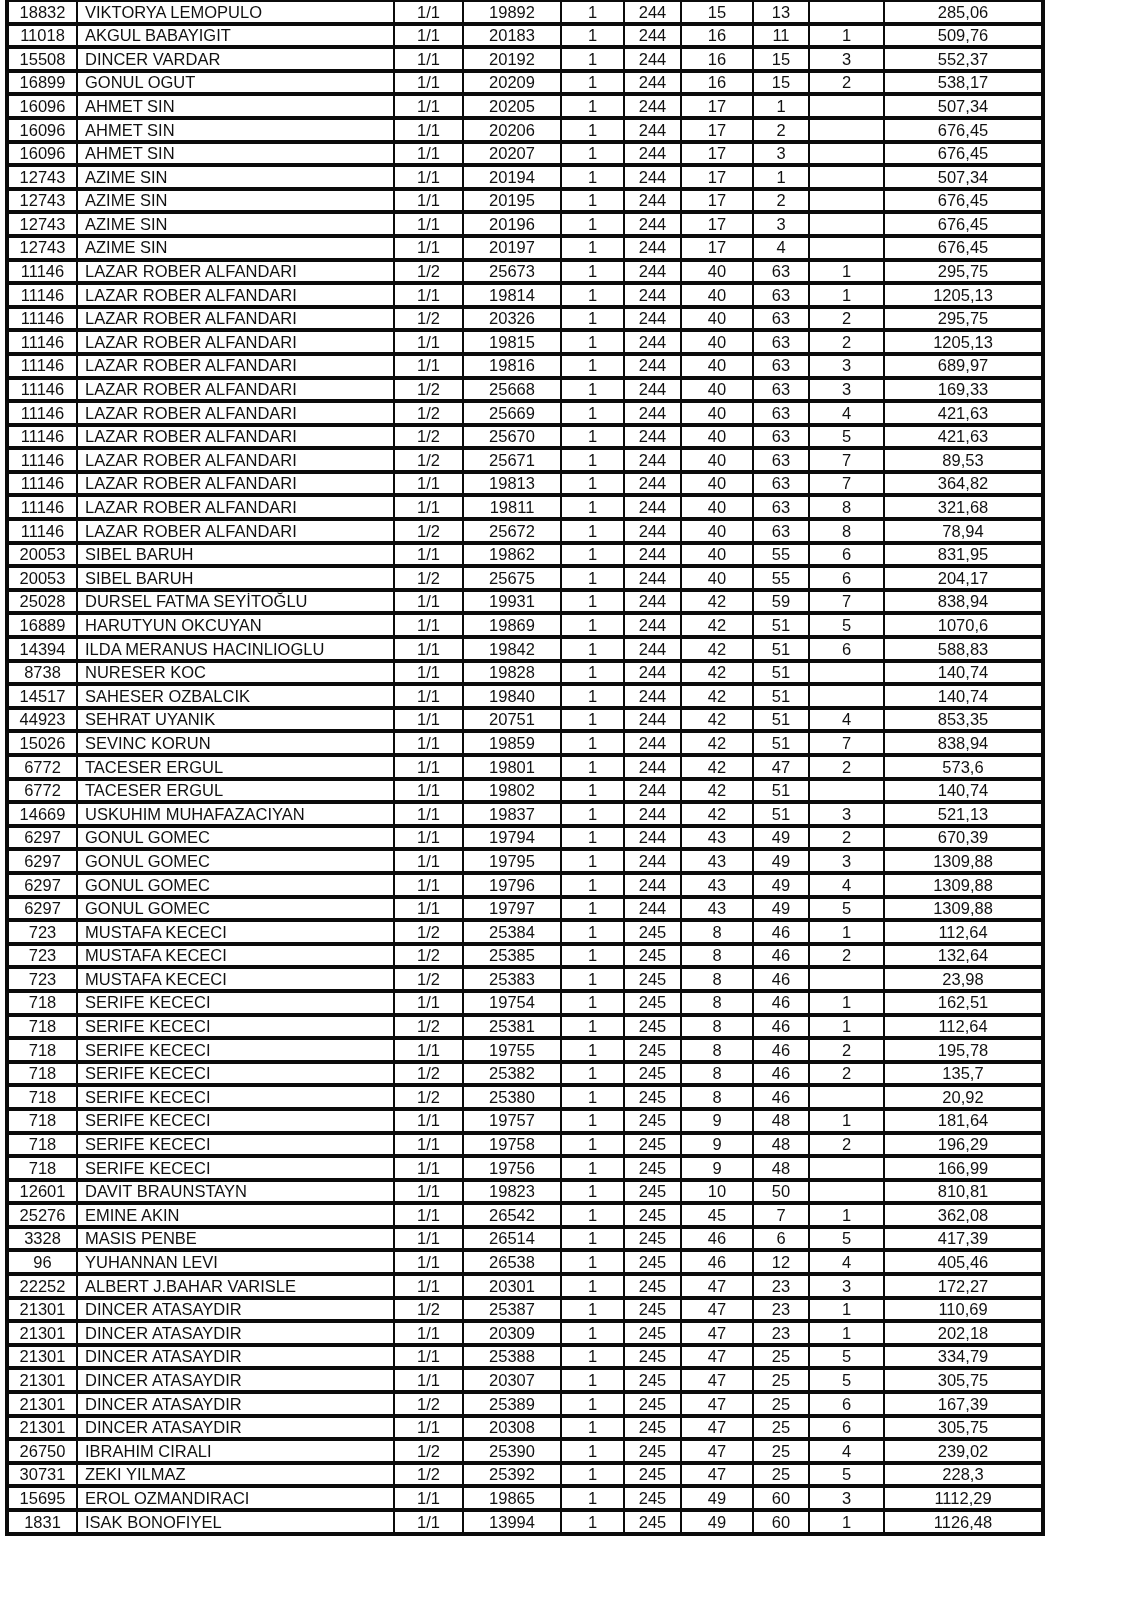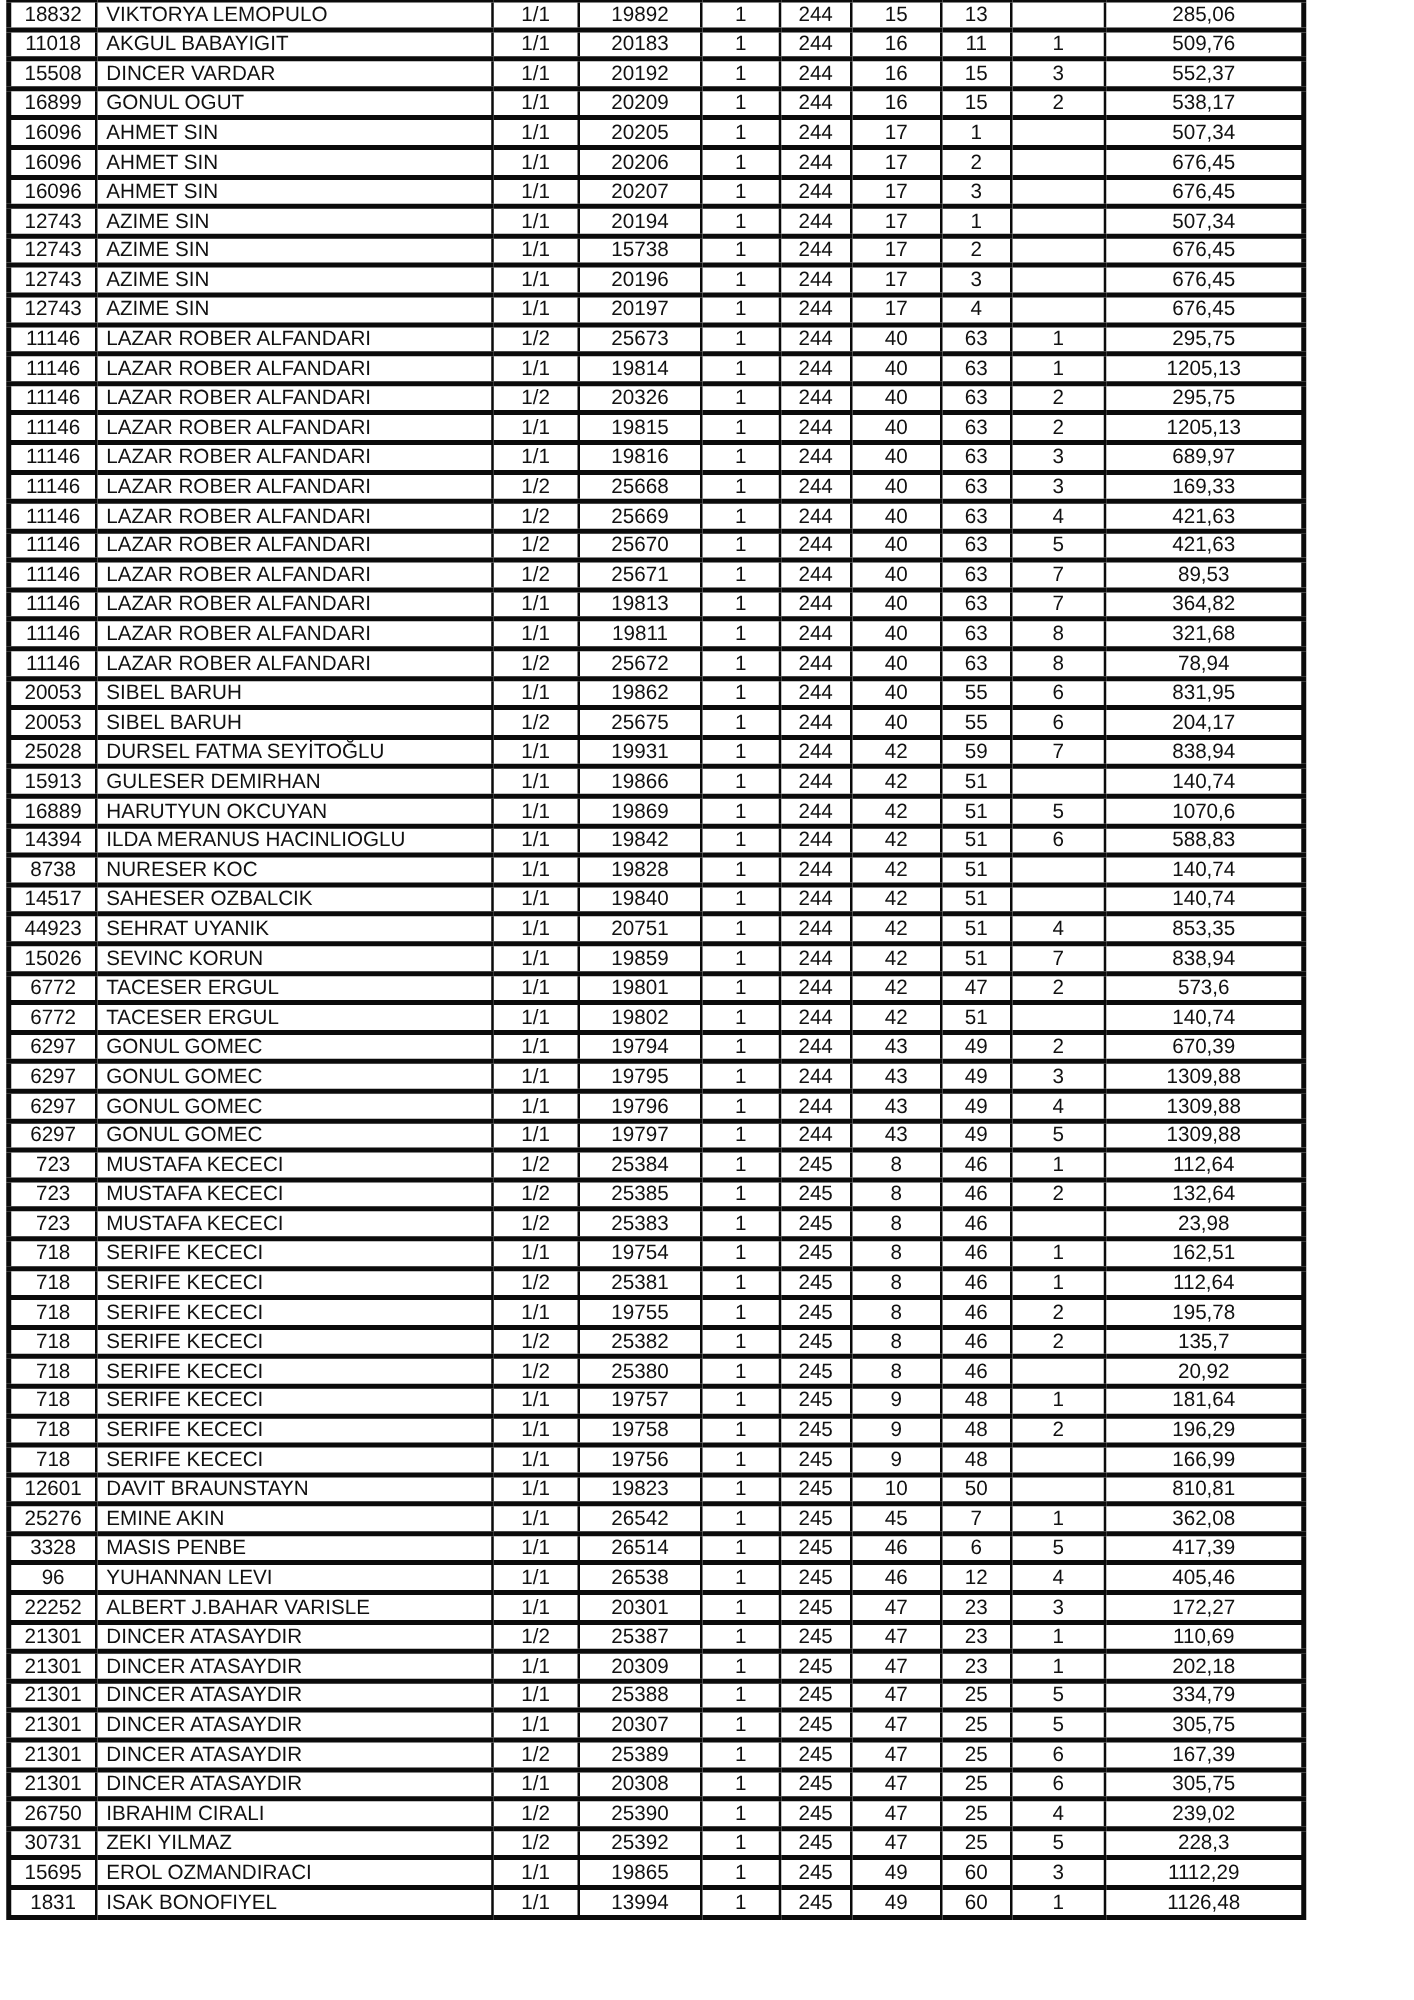--- a/index.html
+++ b/index.html
@@ -153,21 +153,21 @@
           <td class="center">244</td>
           <td class="center">17</td>
           <td class="center">1</td>
           <td class="center"></td>
           <td class="center">507,34</td>
         </tr>
         <tr>
           <td class="center">12743</td>
           <td class="left">AZIME SIN</td>
           <td class="center">1/1</td>
-          <td class="center">15738</td>
+          <td class="center">20195</td>
           <td class="center">1</td>
           <td class="center">244</td>
           <td class="center">17</td>
           <td class="center">2</td>
           <td class="center"></td>
           <td class="center">676,45</td>
         </tr>
         <tr>
           <td class="center">12743</td>
           <td class="left">AZIME SIN</td>
@@ -366,32 +366,20 @@
           <td class="center">1/1</td>
           <td class="center">19931</td>
           <td class="center">1</td>
           <td class="center">244</td>
           <td class="center">42</td>
           <td class="center">59</td>
           <td class="center">7</td>
           <td class="center">838,94</td>
         </tr>
         <tr>
-          <td class="center">15913</td>
-          <td class="left">GULESER DEMIRHAN</td>
-          <td class="center">1/1</td>
-          <td class="center">19866</td>
-          <td class="center">1</td>
-          <td class="center">244</td>
-          <td class="center">42</td>
-          <td class="center">51</td>
-          <td class="center"></td>
-          <td class="center">140,74</td>
-        </tr>
-        <tr>
           <td class="center">16889</td>
           <td class="left">HARUTYUN OKCUYAN</td>
           <td class="center">1/1</td>
           <td class="center">19869</td>
           <td class="center">1</td>
           <td class="center">244</td>
           <td class="center">42</td>
           <td class="center">51</td>
           <td class="center">5</td>
           <td class="center">1070,6</td>
@@ -472,20 +460,32 @@
           <td class="center">6772</td>
           <td class="left">TACESER ERGUL</td>
           <td class="center">1/1</td>
           <td class="center">19802</td>
           <td class="center">1</td>
           <td class="center">244</td>
           <td class="center">42</td>
           <td class="center">51</td>
           <td class="center"></td>
           <td class="center">140,74</td>
+        </tr>
+        <tr>
+          <td class="center">14669</td>
+          <td class="left">USKUHIM MUHAFAZACIYAN</td>
+          <td class="center">1/1</td>
+          <td class="center">19837</td>
+          <td class="center">1</td>
+          <td class="center">244</td>
+          <td class="center">42</td>
+          <td class="center">51</td>
+          <td class="center">3</td>
+          <td class="center">521,13</td>
         </tr>
         <tr>
           <td class="center">6297</td>
           <td class="left">GONUL GOMEC</td>
           <td class="center">1/1</td>
           <td class="center">19794</td>
           <td class="center">1</td>
           <td class="center">244</td>
           <td class="center">43</td>
           <td class="center">49</td>

